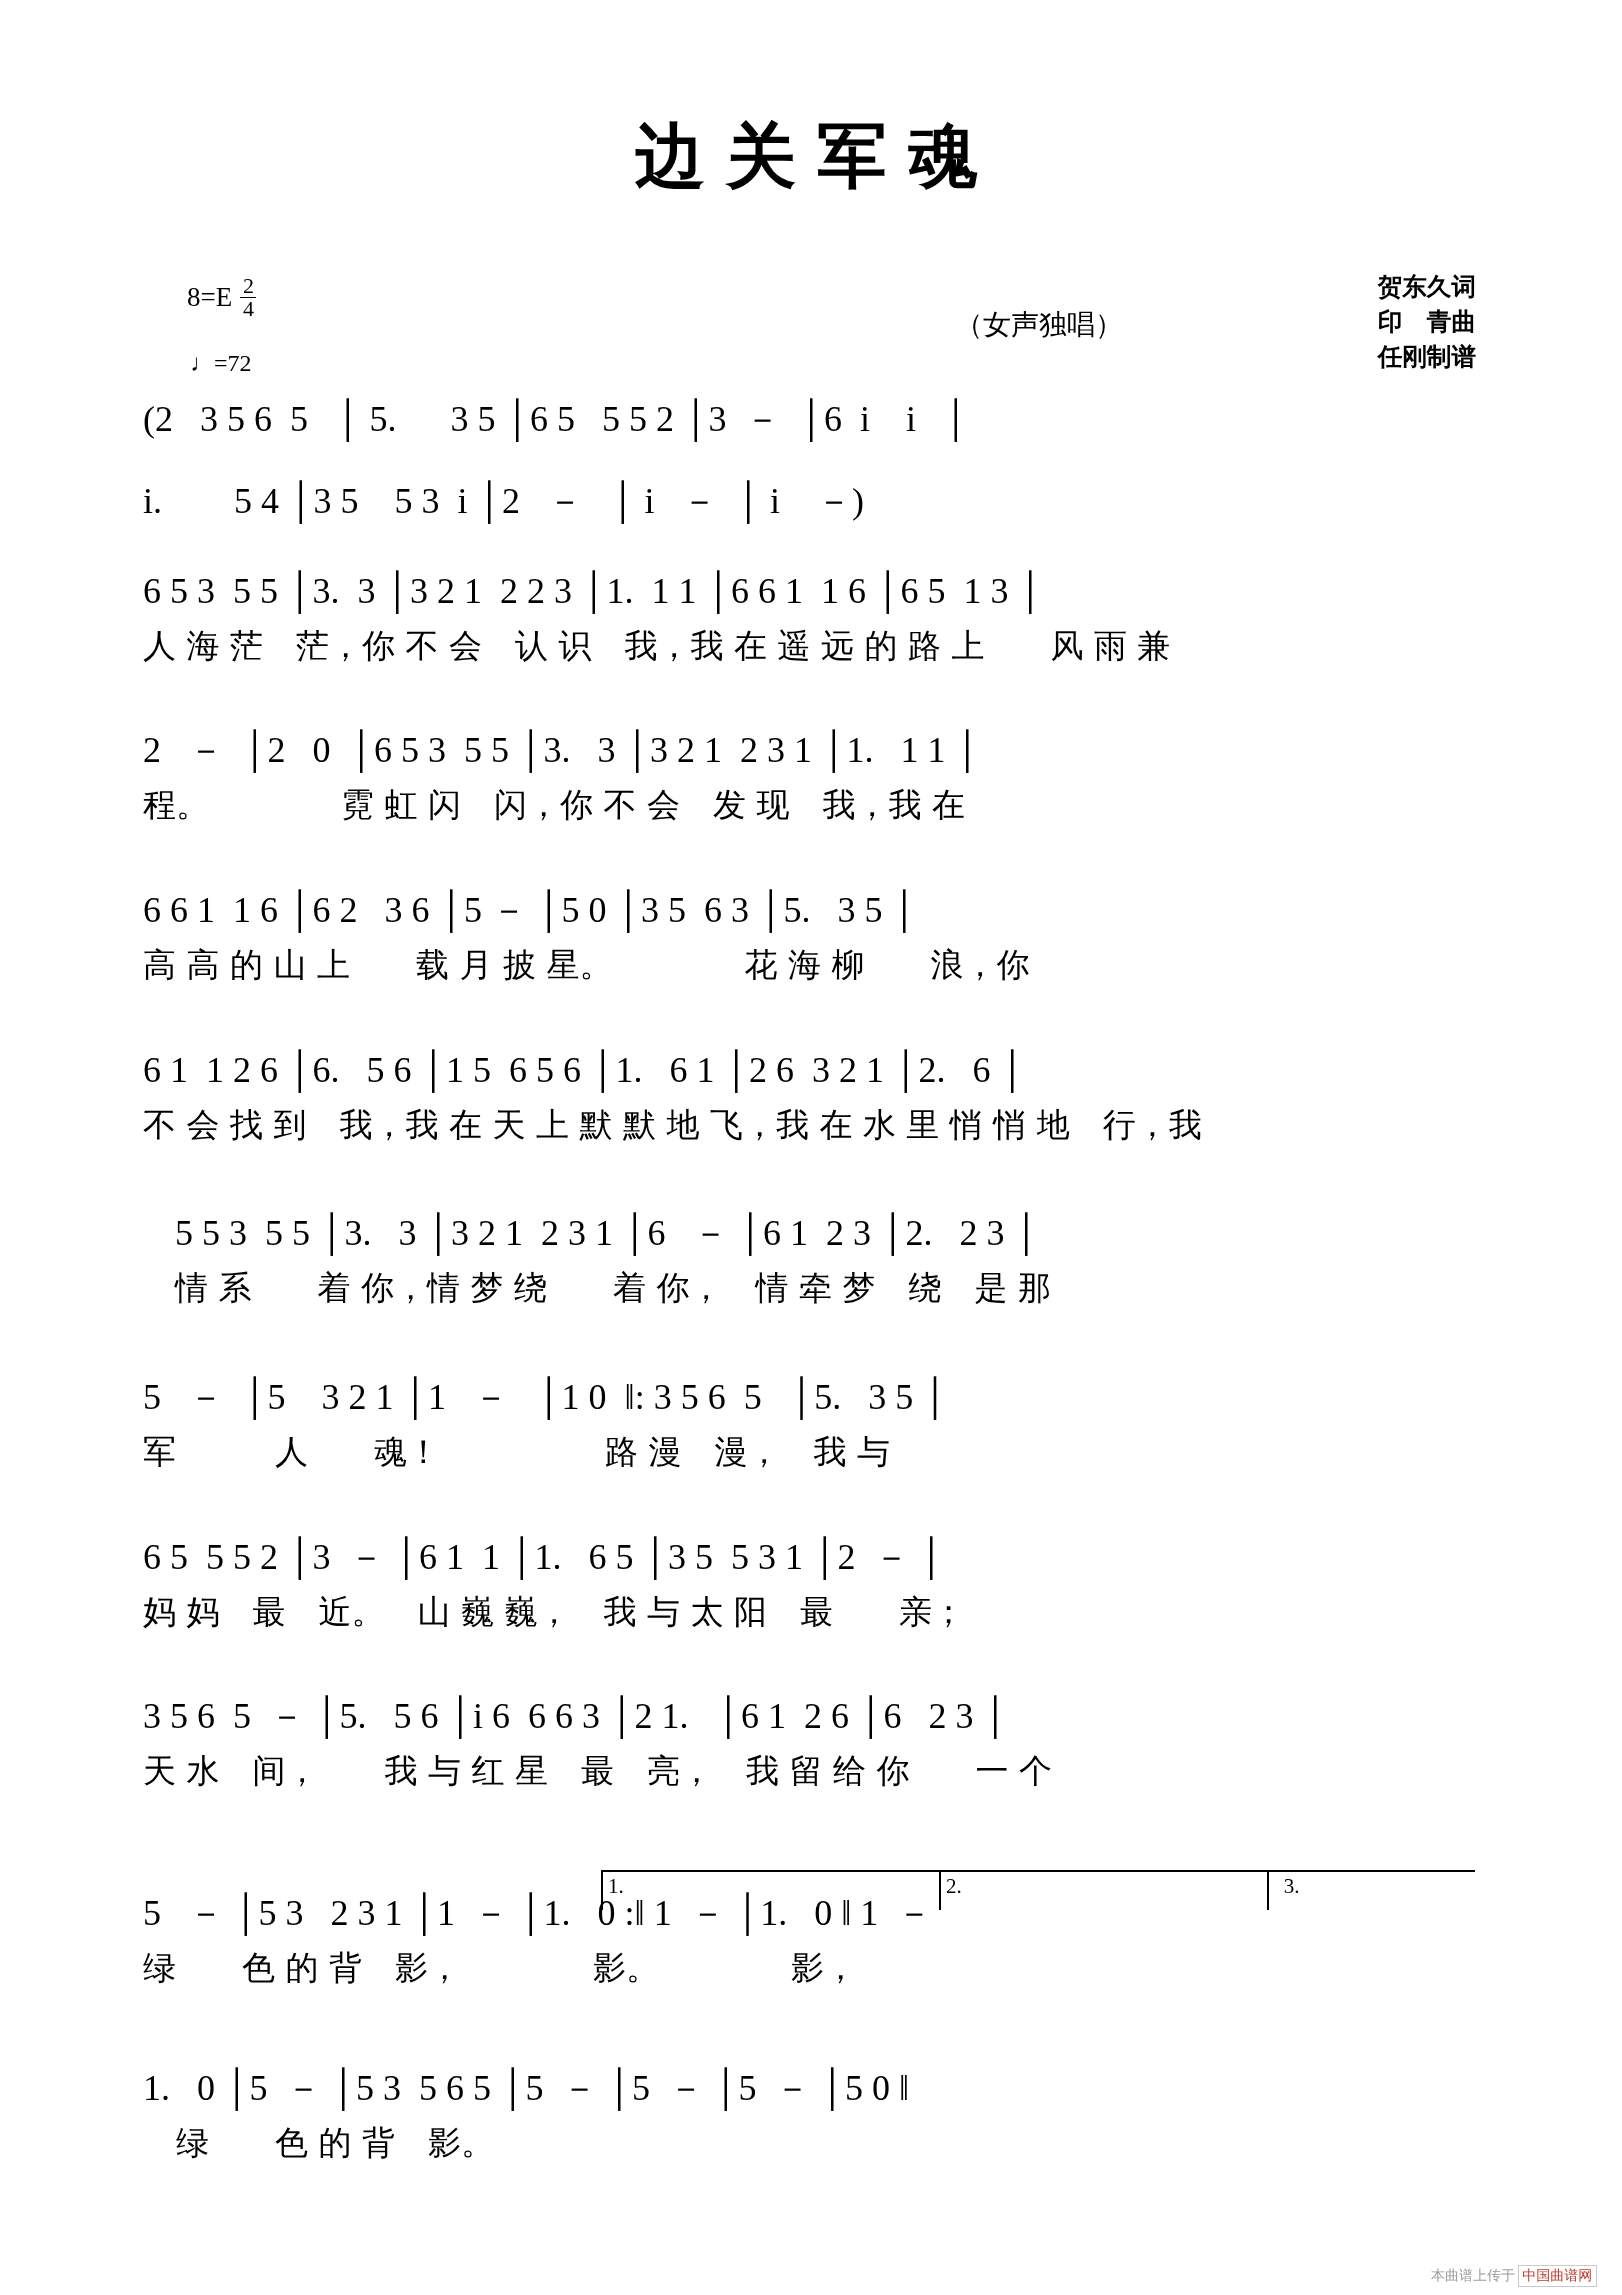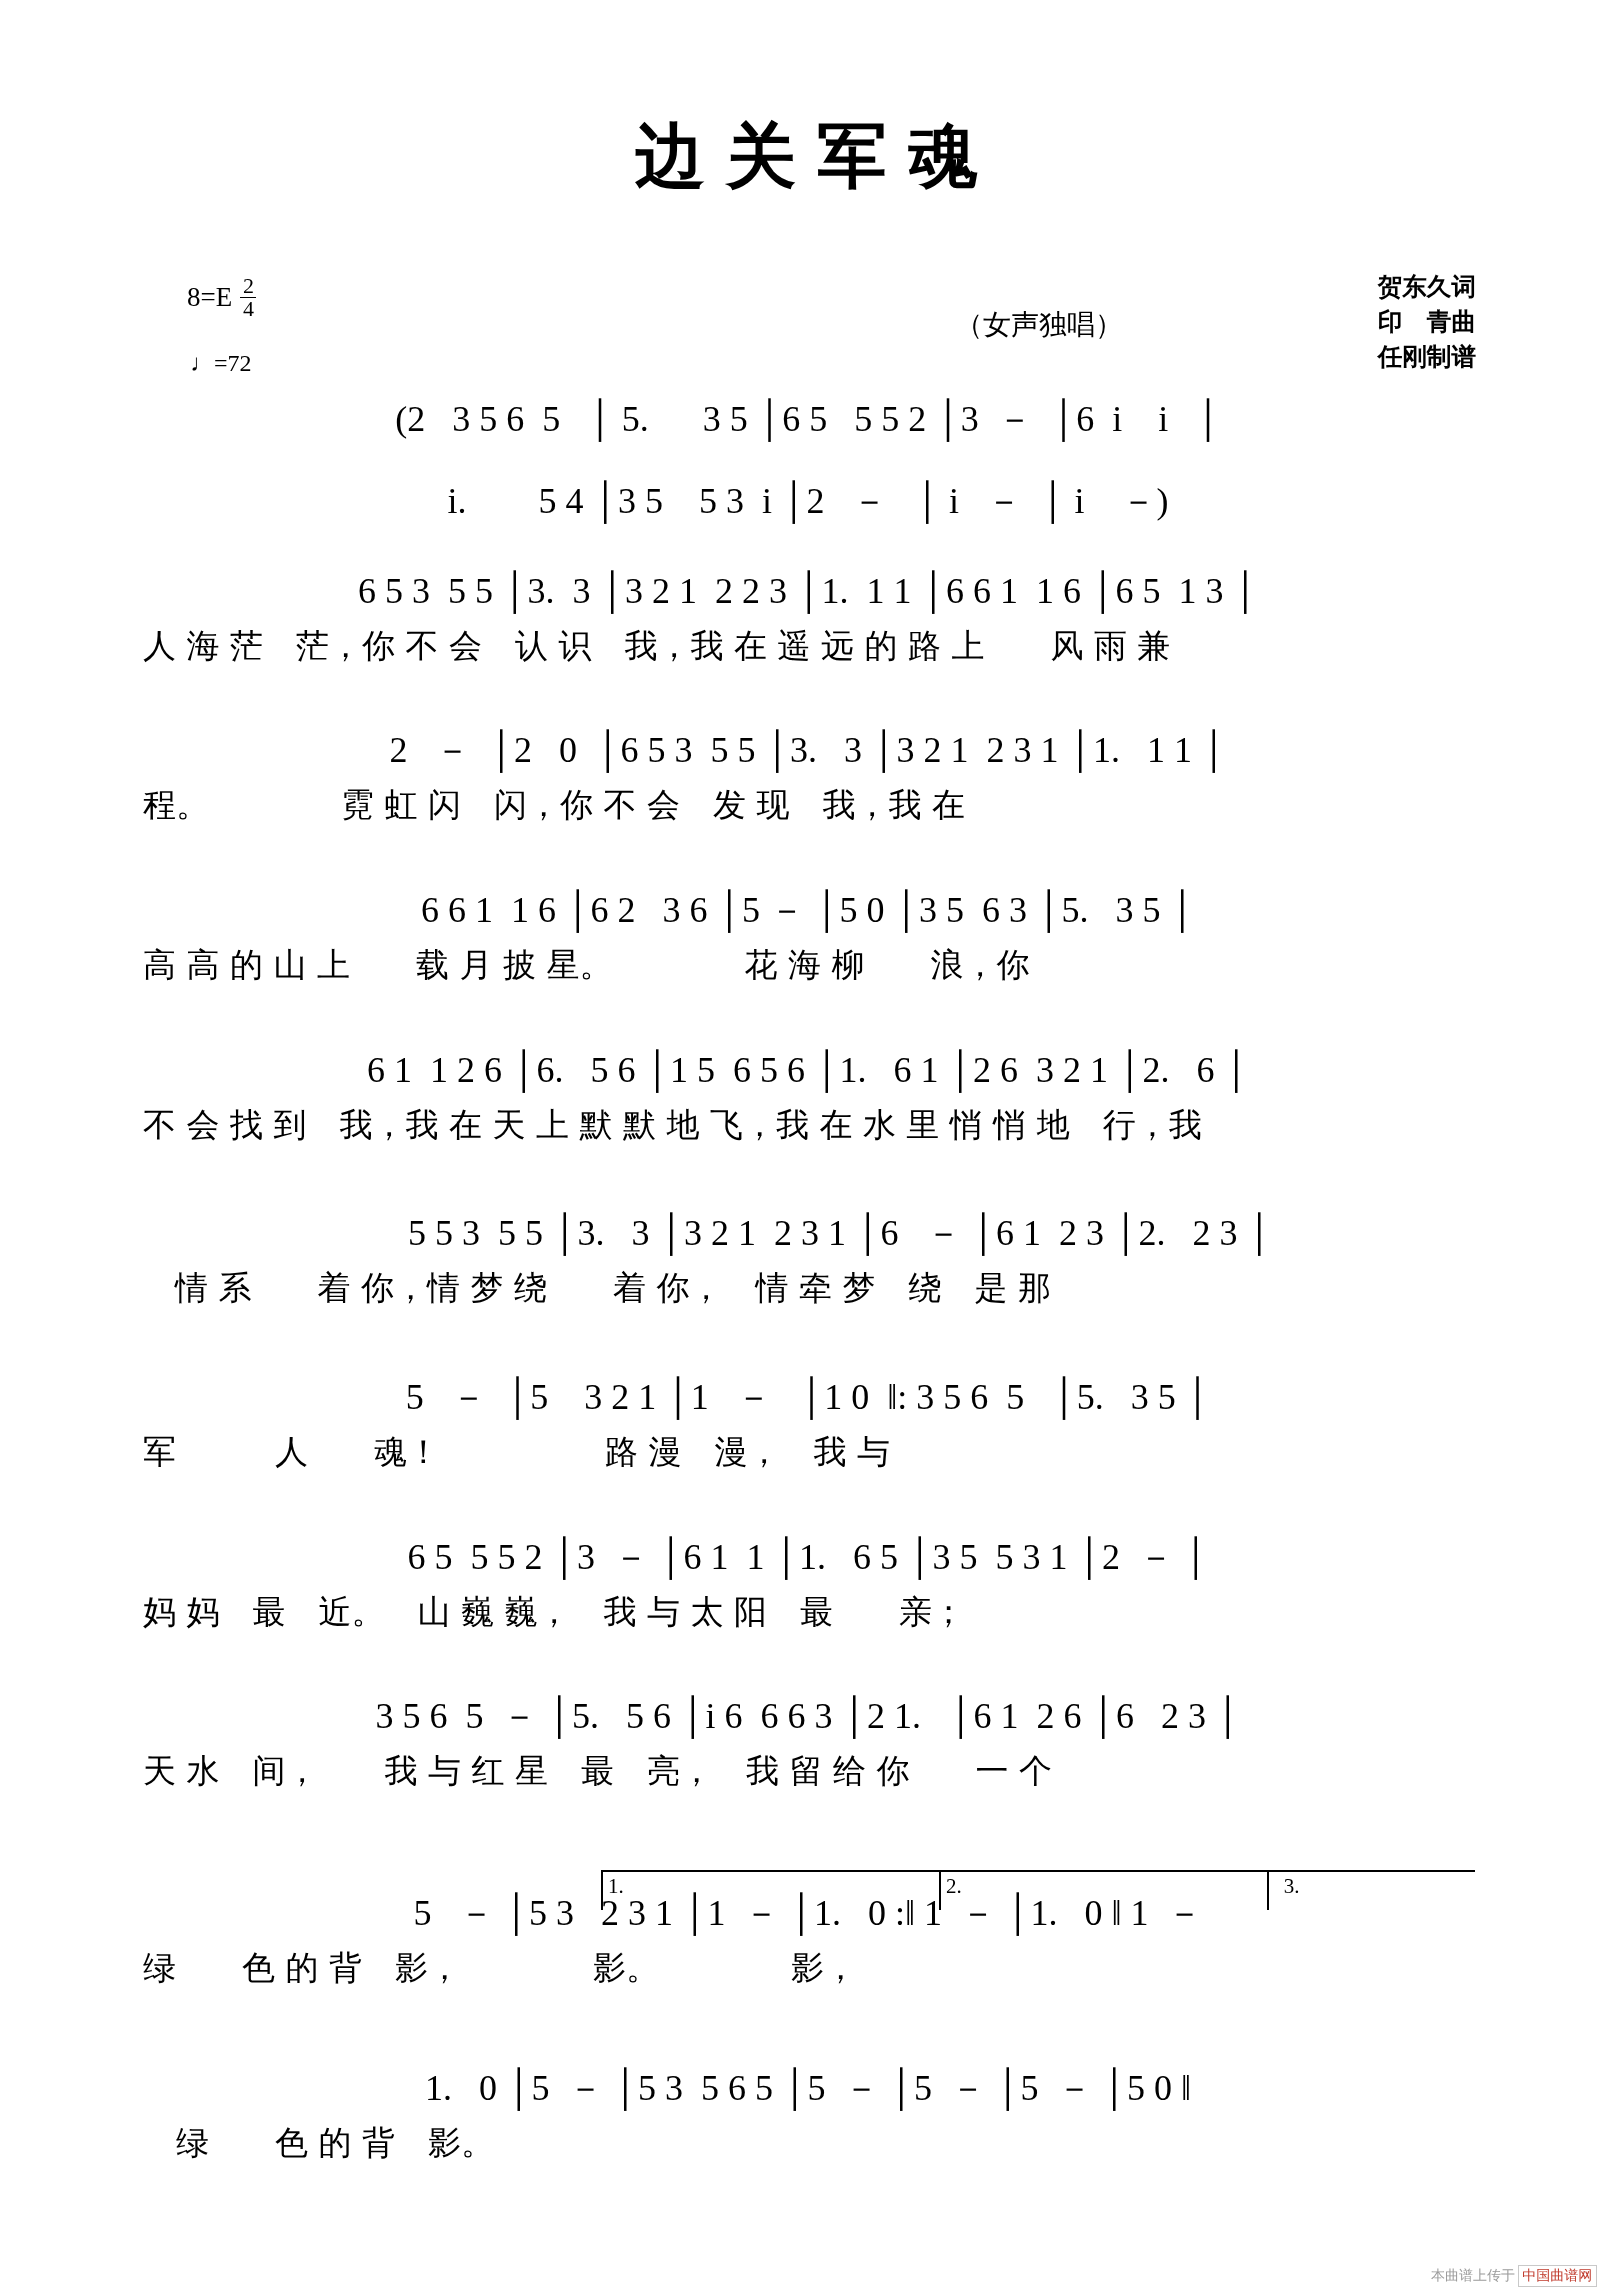--- a/index.html
+++ b/index.html
@@ -94,21 +94,20 @@
     left: 143px;
     width: 1330px;
   }
   .notes {
     font-family: "Liberation Serif", serif;
     font-size: 36px;
     letter-spacing: 0px;
     white-space: pre;
     line-height: 1.0;
     height: 51px;
-    text-align: center;
   }
   .lyrics {
     font-family: "DejaVu Sans", sans-serif;
     font-size: 33px;
     white-space: pre;
     height: 41px;
     letter-spacing: 0px;
   }
   
   .watermark {

